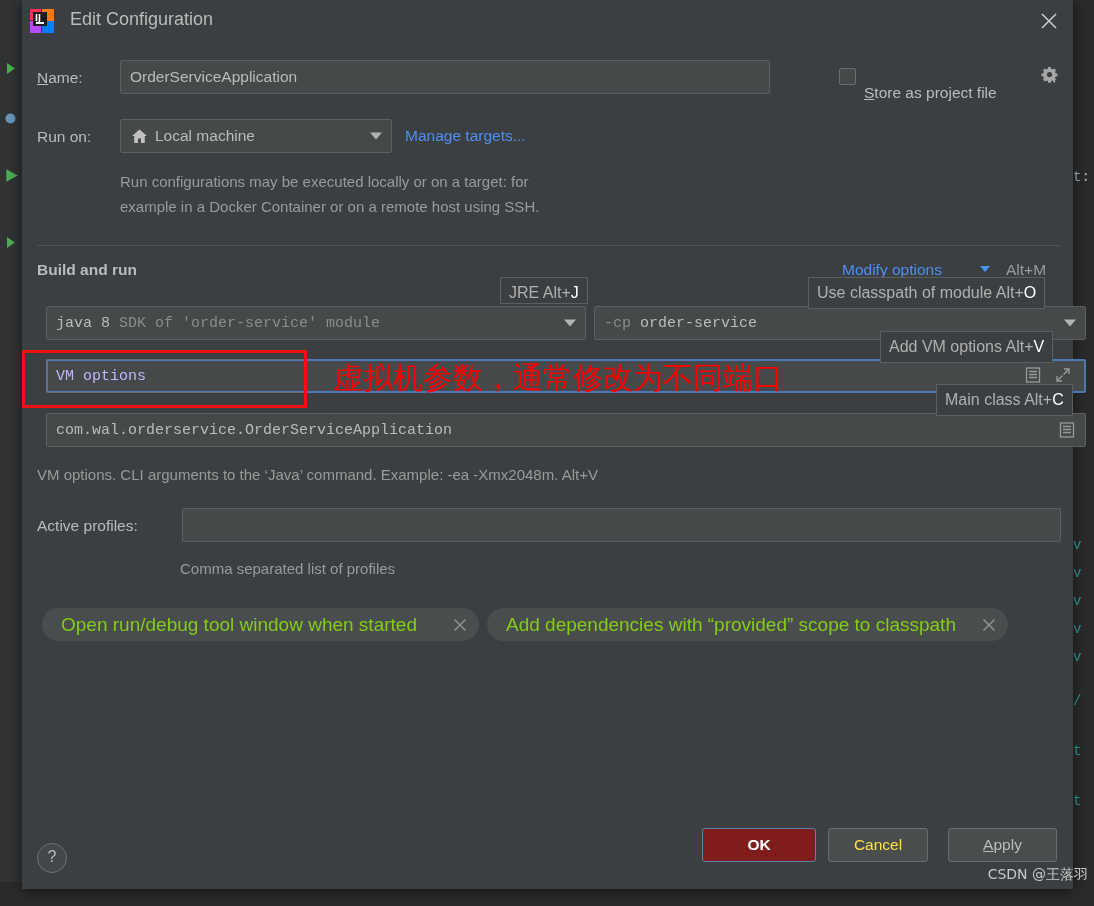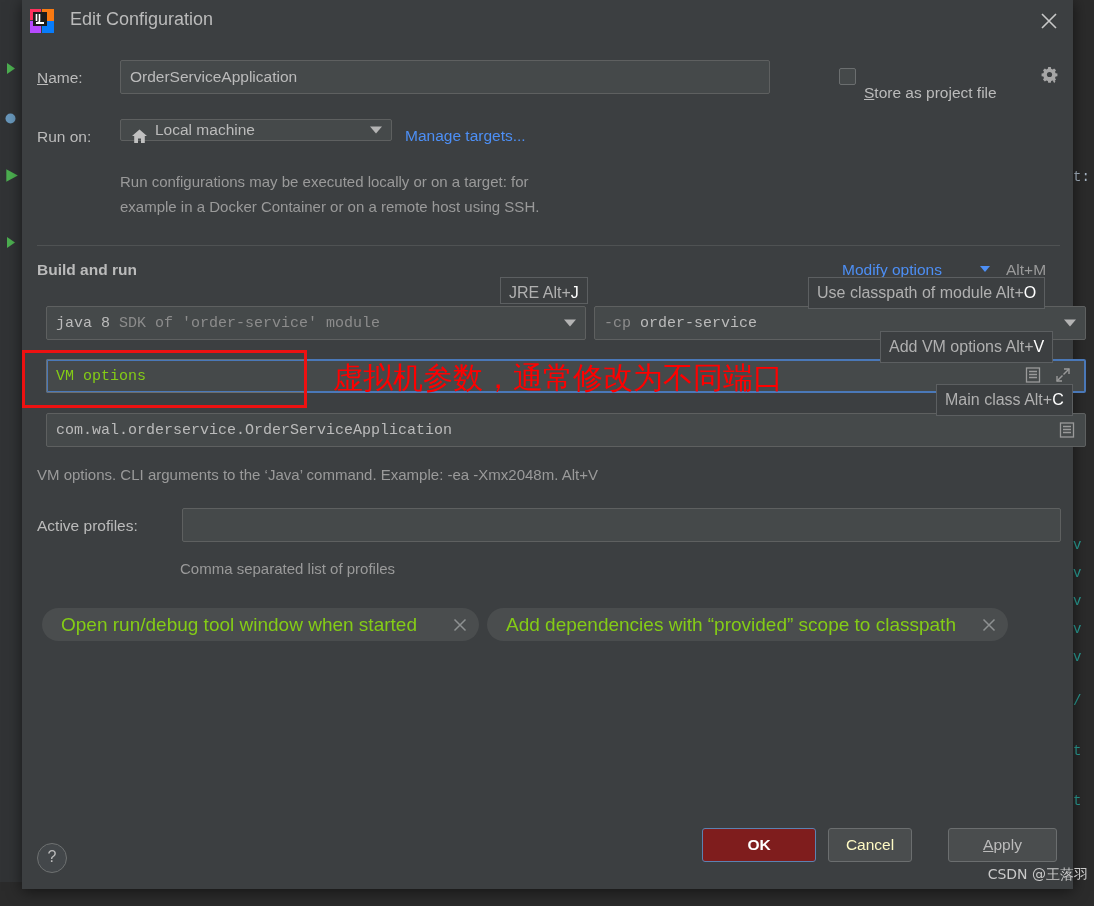--- a/index.html
+++ b/index.html
@@ -124,21 +124,21 @@
     top: 50%;
     transform: translateY(-50%);
     font-size: 15.5px;
     color: #bbbbbb;
     white-space: nowrap;
   }
   .mono {
     font-family: "Liberation Mono", monospace;
     font-size: 15px;
   }
-  .ph { color: #84cc16; }
+  .ph { color: #c4b5fd; }
   .dim { color: #8c8c8c; }
 
   .combo-arrow {
     position: absolute;
     right: 9px;
     top: 50%;
     transform: translateY(-50%);
     width: 0; height: 0;
     border-left: 6px solid transparent;
     border-right: 6px solid transparent;
@@ -177,21 +177,21 @@
   #store-label .mn { text-decoration: underline; }
   #store-gear {
     position: absolute;
     left: 1018px; top: 65px;
     width: 20px; height: 20px;
     cursor: pointer;
   }
 
   
   #runon-label { left: 15px; top: 128px; }
-  #runon-combo { left: 98px; top: 119px; width: 272px; height: 22px; }
+  #runon-combo { left: 98px; top: 119px; width: 272px; height: 34px; }
   #home-icon { position: absolute; left: 10px; top: 8px; width: 17px; height: 17px; }
   #runon-combo .field-text { left: 34px; }
   #manage-targets { left: 383px; top: 127px; }
   #runon-desc1 { left: 98px; top: 173px; }
   #runon-desc2 { left: 98px; top: 198px; }
 
   
   #sep-top {
     position: absolute;
     left: 15px; top: 245px;
@@ -321,24 +321,24 @@
     line-height: 32px;
   }
   #ok-button {
     left: 680px; top: 828px; width: 114px;
     background: #7f1d1d;
     border: 1px solid #5b82b1;
     color: #ffffff;
     font-weight: bold;
   }
   #cancel-button {
-    left: 806px; top: 828px; width: 84px;
+    left: 806px; top: 828px; width: 100px;
     background: #4a4d4e;
     border: 1px solid #6b6e6f;
-    color: #fef9c3;
+    color: #fde047;
   }
   #apply-button {
     left: 926px; top: 828px; width: 109px;
     background: #4a4d4e;
     border: 1px solid #6b6e6f;
     color: #bbbbbb;
   }
   #apply-button .mn { text-decoration: underline; }
 
   

